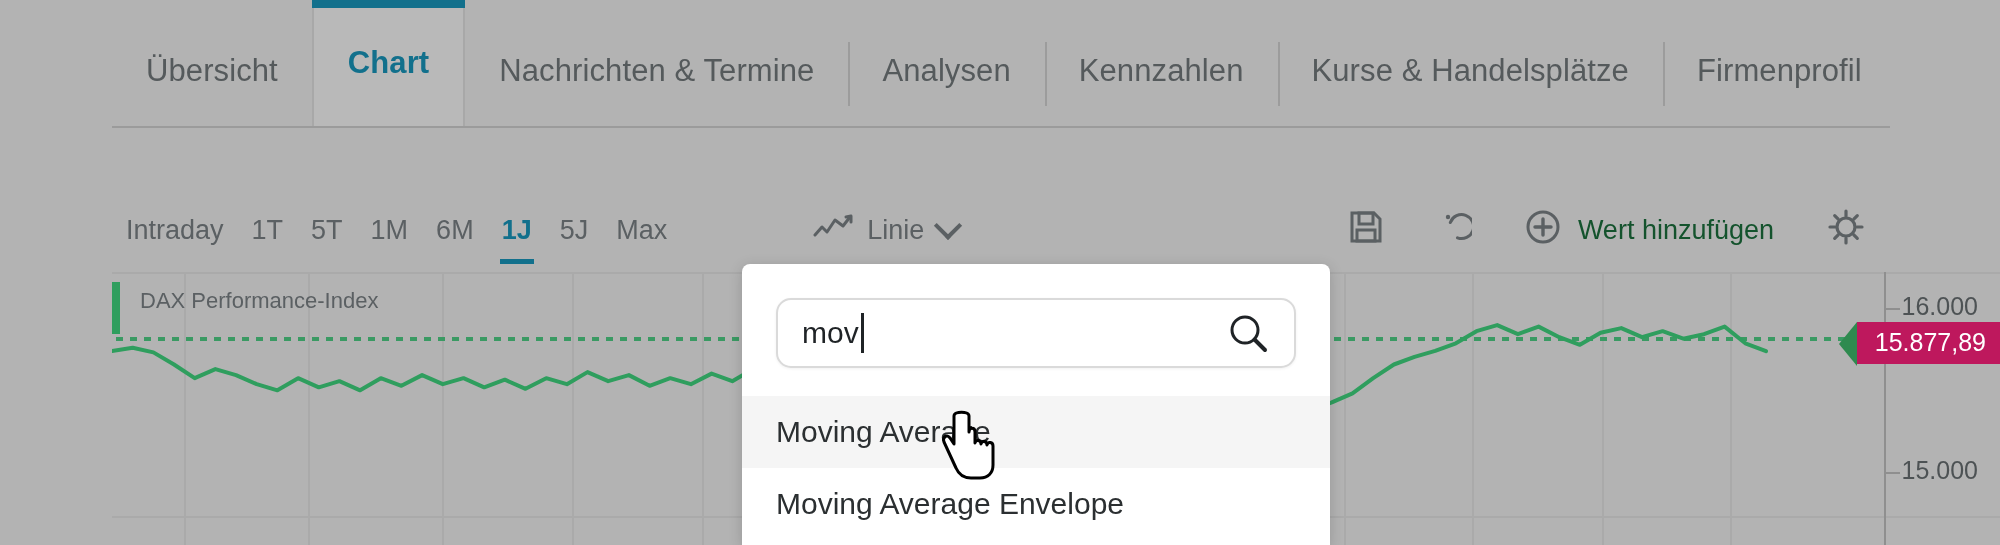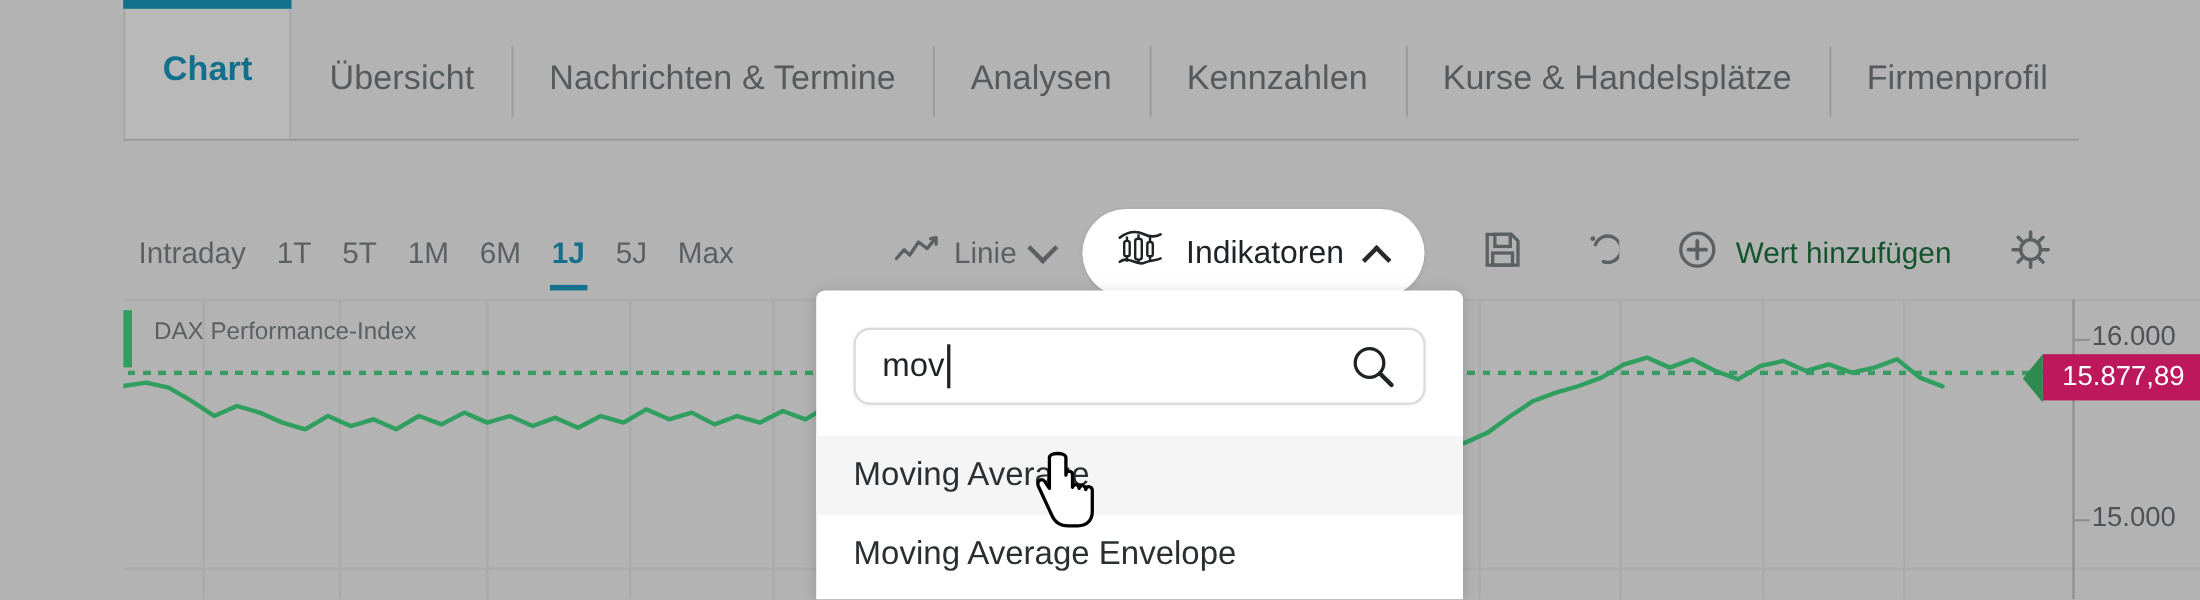--- a/index.html
+++ b/index.html
@@ -333,25 +333,25 @@
     z-index: 40;
     pointer-events: none;
   }
 </style>
 </head>
 <body>
 
 <div id="app">
 
   <div class="tabbar">
+    <div class="tab">
+      <span>Übersicht</span>
+    </div>
     <div class="tab active">
       <span>Chart</span>
-    </div>
-    <div class="tab">
-      <span>Übersicht</span>
     </div>
     <div class="tab">
       <span>Nachrichten &amp; Termine</span>
     </div>
     <div class="tab">
       <span>Analysen</span>
     </div>
     <div class="tab">
       <span>Kennzahlen</span>
     </div>
@@ -381,39 +381,20 @@
       <span>
         <svg width="40" height="28" viewBox="0 0 40 28">
           <polyline points="2,22 9,14 14,19 22,7 30,13 37,4" fill="none" stroke="#5b6063" stroke-width="3" stroke-linecap="round" stroke-linejoin="round"></polyline>
           <polyline points="33,4 38,3 38,9" fill="none" stroke="#5b6063" stroke-width="3" stroke-linecap="round" stroke-linejoin="round"></polyline>
         </svg>
       </span>
       <span>Linie</span>
       <span class="chevron-d"></span>
     </div>
 
-    <div class="indikatoren">
-      <span>
-        <svg width="44" height="40" viewBox="0 0 44 40">
-          <path d="M4 10 C12 4, 20 4, 26 7 C32 10, 38 9, 41 7" fill="none" stroke="#1f2326" stroke-width="2.4" stroke-linecap="round"></path>
-          <path d="M4 32 C12 26, 20 36, 26 33 C32 30, 38 31, 41 29" fill="none" stroke="#1f2326" stroke-width="2.4" stroke-linecap="round"></path>
-          <rect x="8" y="13" width="5" height="14" rx="2.2" fill="none" stroke="#1f2326" stroke-width="2.2"></rect>
-          <line x1="10.5" y1="9" x2="10.5" y2="13" stroke="#1f2326" stroke-width="2.2"></line>
-          <line x1="10.5" y1="27" x2="10.5" y2="32" stroke="#1f2326" stroke-width="2.2"></line>
-          <rect x="18" y="11" width="6" height="19" rx="2.4" fill="none" stroke="#1f2326" stroke-width="2.2"></rect>
-          <line x1="21" y1="7" x2="21" y2="11" stroke="#1f2326" stroke-width="2.2"></line>
-          <line x1="21" y1="30" x2="21" y2="34" stroke="#1f2326" stroke-width="2.2"></line>
-          <rect x="29" y="14" width="5" height="13" rx="2.2" fill="none" stroke="#1f2326" stroke-width="2.2"></rect>
-          <line x1="31.5" y1="9" x2="31.5" y2="14" stroke="#1f2326" stroke-width="2.2"></line>
-          <line x1="31.5" y1="27" x2="31.5" y2="31" stroke="#1f2326" stroke-width="2.2"></line>
-        </svg>
-      </span>
-      <span>Indikatoren</span>
-      <span class="chevron-u"></span>
-    </div>
 
     <div class="right-tools">
       <div class="tool-btn">
         <span>
           <svg width="36" height="36" viewBox="0 0 36 36">
             <path d="M4 4 h22 l6 6 v22 h-28 z" fill="none" stroke="#5b6063" stroke-width="3"></path>
             <rect x="11" y="4" width="14" height="11" fill="none" stroke="#5b6063" stroke-width="3"></rect>
             <rect x="9" y="21" width="18" height="11" fill="none" stroke="#5b6063" stroke-width="3"></rect>
           </svg>
         </span>

